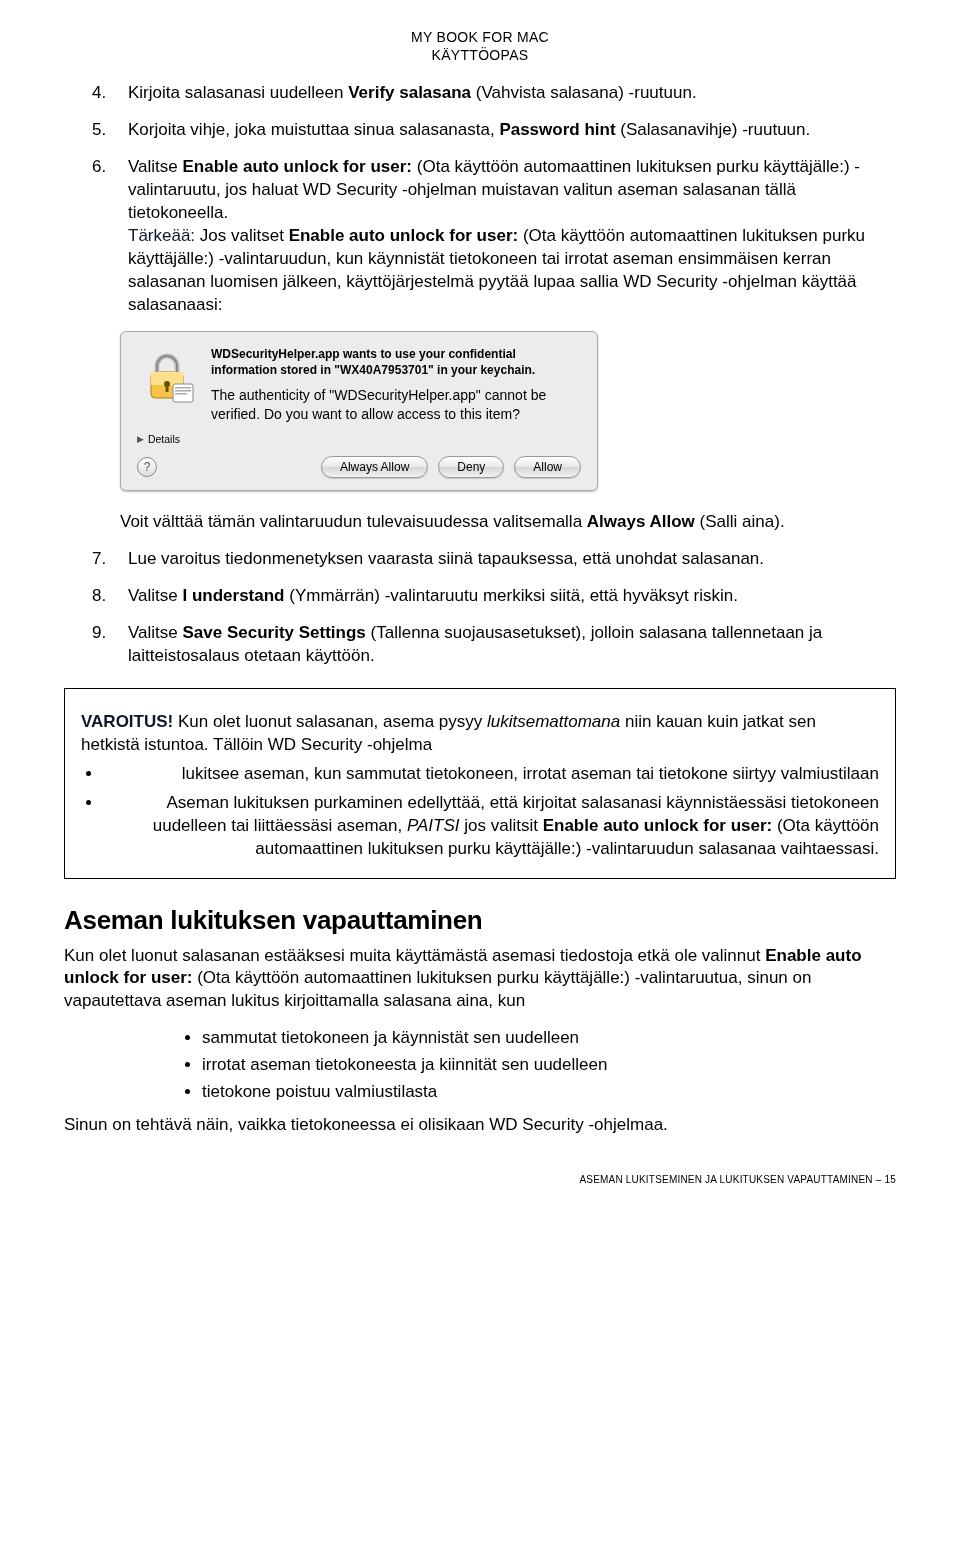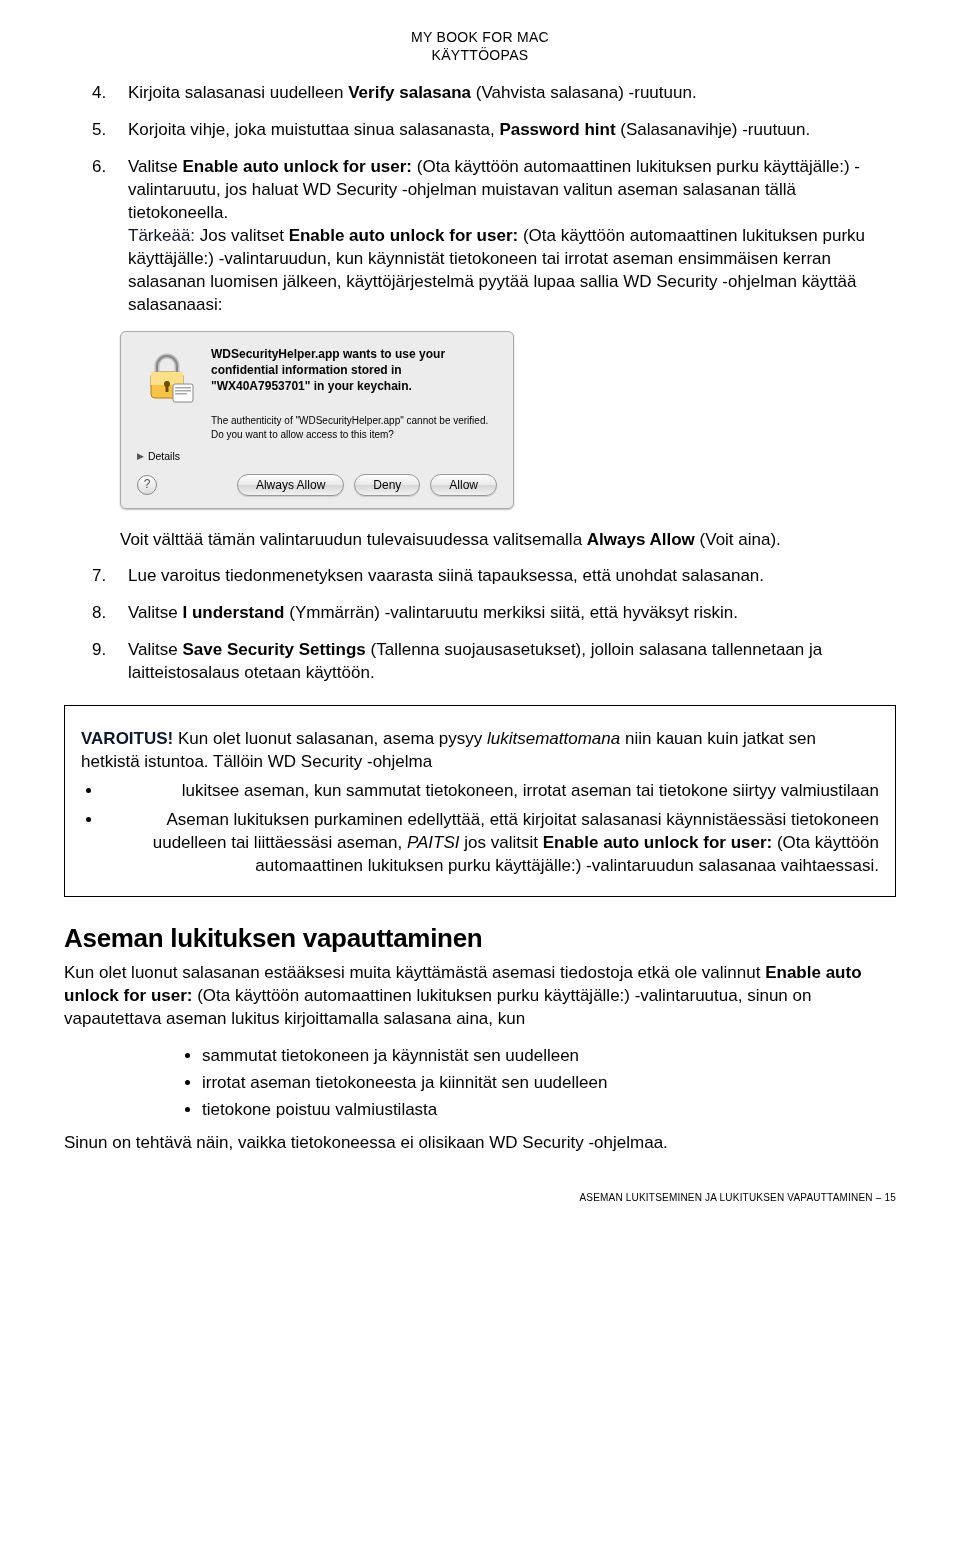--- a/index.html
+++ b/index.html
@@ -22,34 +22,34 @@
   .body-block { margin-bottom: 14px; }
   .indent { padding-left: 56px; }
   .indent-deep { padding-left: 110px; }
   .numlist { display: flex; gap: 14px; margin-bottom: 14px; padding-left: 28px; }
   .numlist .num { min-width: 22px; }
   .numlist .txt { flex: 1; }
   .red { color: #0f172a; }
   b, strong { font-weight: 700; }
   em, i { font-style: italic; }
   .dialog {
-    width: 394px;
+    width: 478px;
     margin: 10px 0 20px 56px;
     background: #ececec;
     border: 1px solid #aaa;
     border-radius: 6px;
     box-shadow: 0 1px 2px rgba(0,0,0,0.25);
     padding: 14px 16px 12px 16px;
     font-family: "Lucida Grande", Helvetica, Arial, sans-serif;
     color: #000;
   }
   .dialog-top { display: flex; gap: 14px; }
   .dialog-icon { width: 60px; height: 60px; flex-shrink: 0; position: relative; }
   .dialog-msg { font-size: 12px; font-weight: 700; line-height: 1.35; }
-  .dialog-sub { font-size: 10px; font-weight: 400; margin-top: 20px; line-height: 1.35; }
+  .dialog-sub { font-size: 14px; font-weight: 400; margin-top: 8px; line-height: 1.35; }
   .dialog-details { font-size: 10.5px; margin-top: 8px; display: flex; align-items: center; gap: 4px; }
   .dialog-details .tri { font-size: 9px; color: #555; }
   .dialog-buttons { display: flex; justify-content: flex-end; gap: 10px; margin-top: 10px; align-items: center; }
   .dialog-buttons .help { margin-right: auto; width: 20px; height: 20px; border-radius: 10px; border: 1px solid #888; background: linear-gradient(#fff,#ddd); display: flex; align-items: center; justify-content: center; font-size: 12px; color: #555; }
   .mac-btn {
     font-size: 12px;
     padding: 3px 18px;
     border-radius: 11px;
     background: linear-gradient(#fff,#e8e8e8 50%,#d6d6d6 51%,#f2f2f2);
     border: 1px solid #999;
@@ -139,21 +139,21 @@
     <div class="help">
         <span>?</span>
       </div>
     <button class="mac-btn">Always Allow</button>
     <button class="mac-btn">Deny</button>
     <button class="mac-btn">Allow</button>
   </div>
 </div>
 
 <div class="indent body-block">
-  <span>Voit välttää tämän valintaruudun tulevaisuudessa valitsemalla </span><strong>Always Allow</strong><span> (Voit aina).</span>
+  <span>Voit välttää tämän valintaruudun tulevaisuudessa valitsemalla </span><strong>Always Allow</strong><span> (Salli aina).</span>
 </div>
 
 <div class="numlist">
   <div class="num">7.</div>
   <div class="txt">Lue varoitus tiedonmenetyksen vaarasta siinä tapauksessa, että unohdat salasanan.</div>
 </div>
 
 <div class="numlist">
   <div class="num">8.</div>
   <div class="txt">

